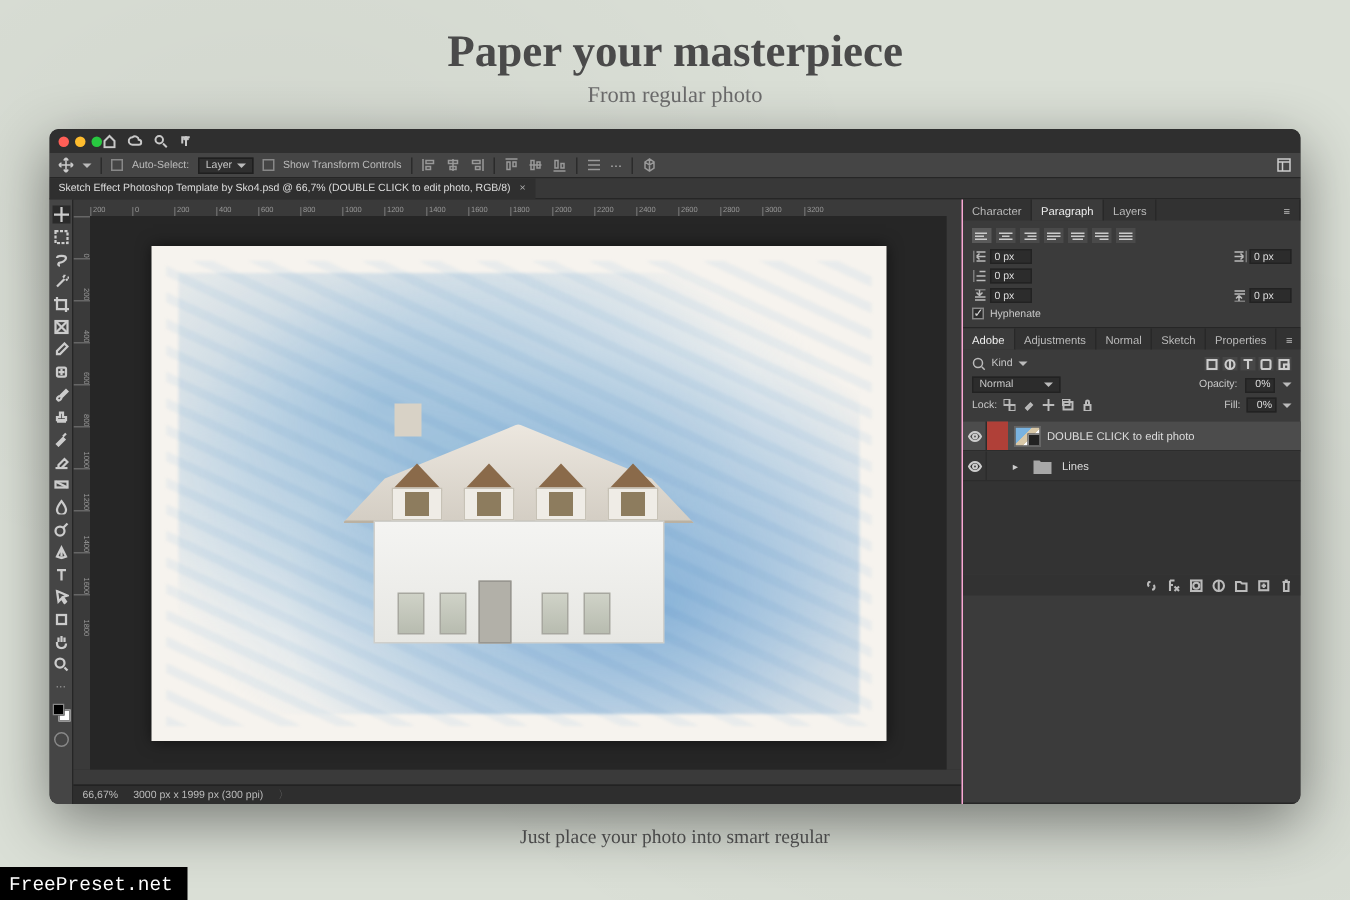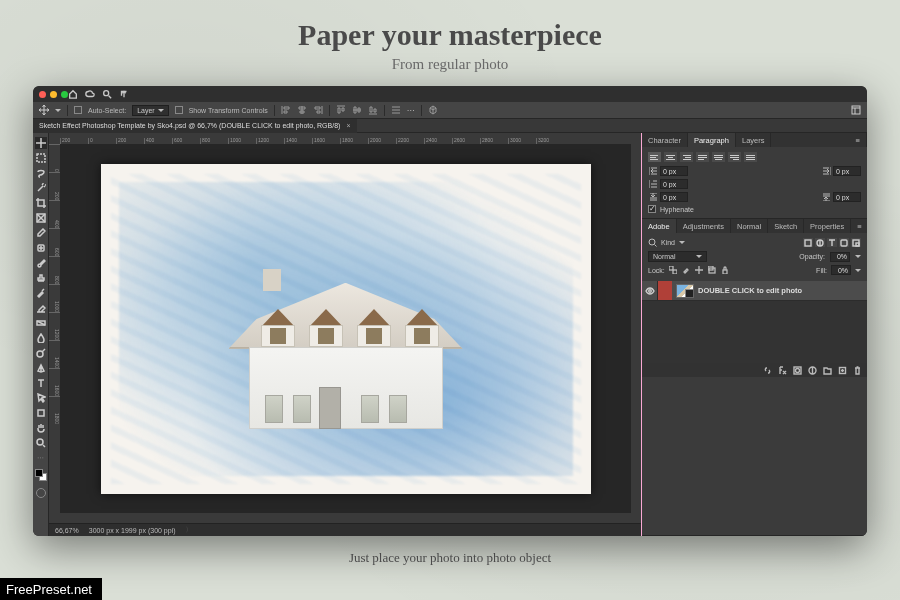--- a/index.html
+++ b/index.html
@@ -5,21 +5,21 @@
   * { margin: 0; padding: 0; box-sizing: border-box; font-family: -apple-system, BlinkMacSystemFont, "Segoe UI", sans-serif; }
   body { width: 900px; height: 600px; background: #d9dcd4; overflow: hidden; position: relative; }
   .paper-bg { position: absolute; inset: 0; background:
       radial-gradient(ellipse at 20% 20%, rgba(0,0,0,0.04), transparent 40%),
       radial-gradient(ellipse at 80% 70%, rgba(0,0,0,0.05), transparent 45%),
       #dadfd6;
   }
   .hero-script { position: absolute; left: 0; right: 0; top: 18px; text-align: center; font-family: "Brush Script MT", "Segoe Script", cursive; font-size: 30px; color: #4a4a4a; font-weight: 600; }
   .hero-sub { position: absolute; left: 0; right: 0; top: 56px; text-align: center; font-family: Georgia, serif; font-size: 15px; color: #6b6b6b; }
   .caption-bottom { position: absolute; left: 0; right: 0; top: 550px; text-align: center; font-family: Georgia, serif; font-size: 13px; color: #555; }
-  .watermark { position: absolute; left: 0; bottom: 0; background: #000; color: #fff; font-size: 13px; padding: 4px 10px 3px 6px; font-family: Liberation Sans, sans-serif; }
+  .watermark { position: absolute; left: 0; bottom: 0; background: #000; color: #fff; font-size: 13px; padding: 4px 10px 3px 6px; font-family: Liberation Mono, monospace; }
 
   
   .ps { position: absolute; left: 33px; top: 86px; width: 834px; height: 450px; background: #323232; border-radius: 6px; box-shadow: 0 12px 40px rgba(0,0,0,0.45); display: flex; flex-direction: column; overflow: hidden; font-size: 8px; color: #c8c8c8; }
   .titlebar { height: 16px; background: #2f2f2f; display: flex; align-items: center; padding: 0 6px; border-top-left-radius: 6px; border-top-right-radius: 6px; }
   .tl { display:flex; gap:4px; align-items:center; }
   .tl span { width:7px; height:7px; border-radius:50%; display:block; }
   .ttl { flex:1; text-align:center; color:#bdbdbd; font-size:8px; }
   .tr { display:flex; gap:7px; align-items:center; }
   .tr svg { width:10px; height:10px; fill:none; stroke:#c8c8c8; stroke-width:1.6; }
 
@@ -125,37 +125,37 @@
   .eye svg { width:10px; height:10px; stroke:#ccc; fill:none; stroke-width:1.4; }
   .lcol { width:14px; height:100%; }
   .lcol.red { background:#b04038; }
   .arrow { width:10px; display:flex; align-items:center; justify-content:center; color:#ccc; font-size:7px; }
   .thumb { width:18px; height:14px; background:#ddd; margin:0 4px; border:1px solid #666; display:flex; align-items:center; justify-content:center; overflow:hidden; }
   .thumb.smart { background:linear-gradient(135deg,#7ab3e0 40%,#d8c8a8 40% 60%,#fff 60%); position:relative; }
   .thumb.smart::after { content:""; position:absolute; right:-1px; bottom:-1px; width:7px; height:7px; background:#222; border:1px solid #888; }
   .thumb.white { background:#fff; }
   .thumb.folder { background:none; border:none; }
   .thumb.folder svg { width:14px; height:12px; fill:#a8a8a8; }
-  .lname { font-size:7.5px; color:#ddd; flex:1;font-weight:bold; }
+  .lname { font-size:7.5px; color:#ddd; flex:1; }
   .llock { width:14px; display:flex; align-items:center; justify-content:center; }
   .llock svg { width:8px; height:8px; fill:#bbb; }
   .layers-empty { height:62px; background:#333; }
   .layerfoot { height:14px; background:#323232; display:flex; align-items:center; justify-content:flex-end; gap:6px; padding:0 5px; }
   .layerfoot svg { width:9px; height:9px; stroke:#bbb; fill:none; stroke-width:1.4; }
 
   .chev { width:0; height:0; border-left:3px solid transparent; border-right:3px solid transparent; border-top:3px solid #bbb; display:inline-block; }
 </style>
 </head>
 <body>
 
 <div class="paper-bg"></div>
 
 <div class="hero-script">Paper your masterpiece</div>
 <div class="hero-sub">From regular photo</div>
-<div class="caption-bottom">Just place your photo into photo object</div>
+<div class="caption-bottom">Just place your photo into smart regular</div>
 <div class="watermark">FreePreset.net</div>
 
 <div class="ps">
 
   <div class="titlebar">
     <div class="tl">
       <span style="background: rgb(255, 95, 87);"></span>
       <span style="background: rgb(254, 188, 46);"></span>
       <span style="background: rgb(40, 200, 64);"></span>
     </div>
@@ -653,20 +653,36 @@
           <div class="layer sel">
             <div class="eye">
                 <svg viewBox="0 0 10 10">
                   <path d="M1 5c1-2 3-3 4-3s3 1 4 3c-1 2-3 3-4 3s-3-1-4-3z"></path>
                   <circle cx="5" cy="5" r="1.3"></circle>
                 </svg>
               </div>
             <div class="lcol red"></div>
             <div class="thumb smart"></div>
             <div class="lname">DOUBLE CLICK to edit photo</div>
+          </div>
+          <div class="layer">
+            <div class="eye">
+                <svg viewBox="0 0 10 10">
+                  <path d="M1 5c1-2 3-3 4-3s3 1 4 3c-1 2-3 3-4 3s-3-1-4-3z"></path>
+                  <circle cx="5" cy="5" r="1.3"></circle>
+                </svg>
+              </div>
+            <div class="lcol"></div>
+            <div class="arrow">▸</div>
+            <div class="thumb folder">
+                <svg viewBox="0 0 14 12">
+                  <path d="M1 2h4l1 1h7v8H1z"></path>
+                </svg>
+              </div>
+            <div class="lname">Lines</div>
           </div>
         </div>
         <div class="layers-empty"></div>
         <div class="layerfoot">
           <svg viewBox="0 0 9 9">
               <path d="M3 5a2 2 0 010-3h1M6 4a2 2 0 010 3H5"></path>
             </svg>
           <svg viewBox="0 0 9 9">
               <path d="M2 1h3M2 1v7M2 4h2M5 5l3 3M8 5l-3 3"></path>
             </svg>

